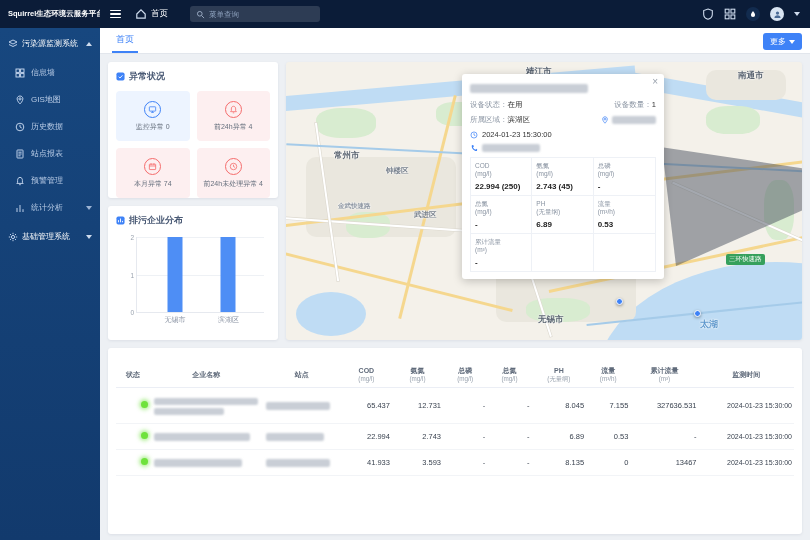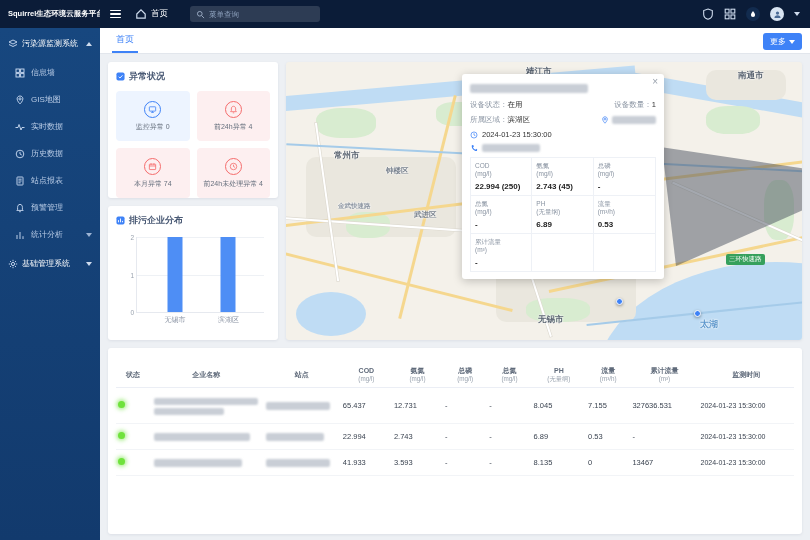--- a/index.html
+++ b/index.html
@@ -94,21 +94,21 @@
   .pcell-name{font-size:6.5px;color:#8a94a2;line-height:1.3;}
   .pcell-value{font-size:8px;font-weight:bold;color:#222;margin-top:3px;}
   
   .blur{display:inline-block;background:#c9ced6;border-radius:2px;filter:blur(1.3px);vertical-align:middle;}
   
   #tableCard{left:8px;top:320px;width:694px;height:186px;padding:8px;}
   table{width:100%;border-collapse:collapse;table-layout:fixed;margin-top:6px;}
   thead th{font-size:7px;color:#5f6a7a;font-weight:bold;padding:4px 2px;border-bottom:1px solid #ebeef5;
     text-align:center;vertical-align:middle;line-height:1.3;}
   .unit-line{font-size:6.3px;color:#99a2ae;font-weight:normal;}
-  tbody td{font-size:7.5px;color:#3a4350;padding:8px 2px;border-bottom:1px solid #f2f4f7;text-align:left;vertical-align:middle;}
+  tbody td{font-size:7.5px;color:#3a4350;padding:8px 2px;border-bottom:1px solid #f2f4f7;text-align:right;vertical-align:middle;}
   tbody tr{cursor:pointer;}
   td.name-cell{text-align:left;padding-left:4px;}
   .status-dot{display:inline-block;width:7px;height:7px;border-radius:50%;background:#6fe23c;
     box-shadow:0 0 4px 1.5px rgba(110,226,60,.65);}
   .time-cell{font-size:7px;white-space:nowrap;}
 </style>
 </head>
 <body>
 
 <header class="topbar">
@@ -173,26 +173,20 @@
         <rect x="5.6" y="5.6" width="3.4" height="3.4"></rect>
       </svg>
     <span>信息墙</span>
   </div>
   <div class="side-item">
     <svg class="side-icon" viewBox="0 0 10 10" fill="none" stroke="currentColor" stroke-width="0.9">
         <path d="M5 1 C6.7 1 7.9 2.2 7.9 3.9 C7.9 6 5 9 5 9 C5 9 2.1 6 2.1 3.9 C2.1 2.2 3.3 1 5 1 Z"></path>
         <circle cx="5" cy="3.9" r="1.1"></circle>
       </svg>
     <span>GIS地图</span>
-  </div>
-  <div class="side-item">
-    <svg class="side-icon" viewBox="0 0 10 10" fill="none" stroke="currentColor" stroke-width="0.9">
-        <polyline points="0.5,5.5 3,5.5 4,2.5 6,8 7,5.5 9.5,5.5"></polyline>
-      </svg>
-    <span>实时数据</span>
   </div>
   <div class="side-item">
     <svg class="side-icon" viewBox="0 0 10 10" fill="none" stroke="currentColor" stroke-width="0.9">
         <circle cx="5" cy="5" r="3.8"></circle>
         <polyline points="5,2.8 5,5 6.8,6"></polyline>
       </svg>
     <span>历史数据</span>
   </div>
   <div class="side-item">
     <svg class="side-icon" viewBox="0 0 10 10" fill="none" stroke="currentColor" stroke-width="0.9">

